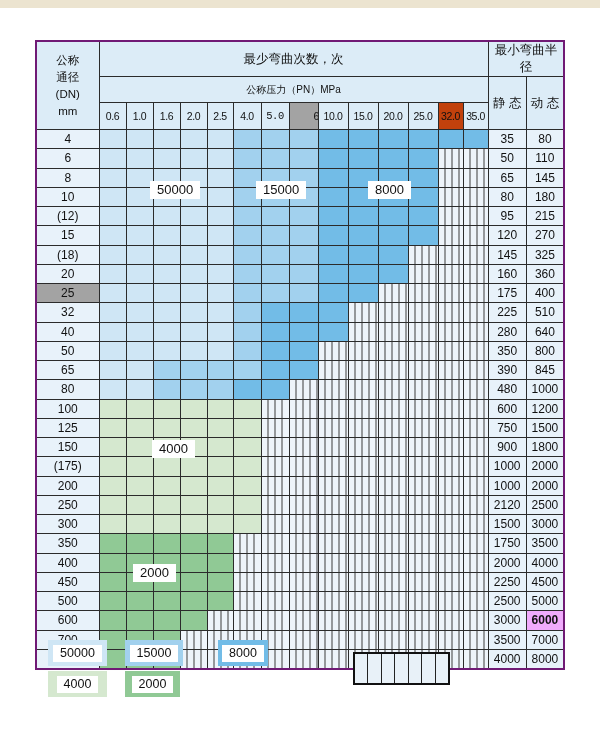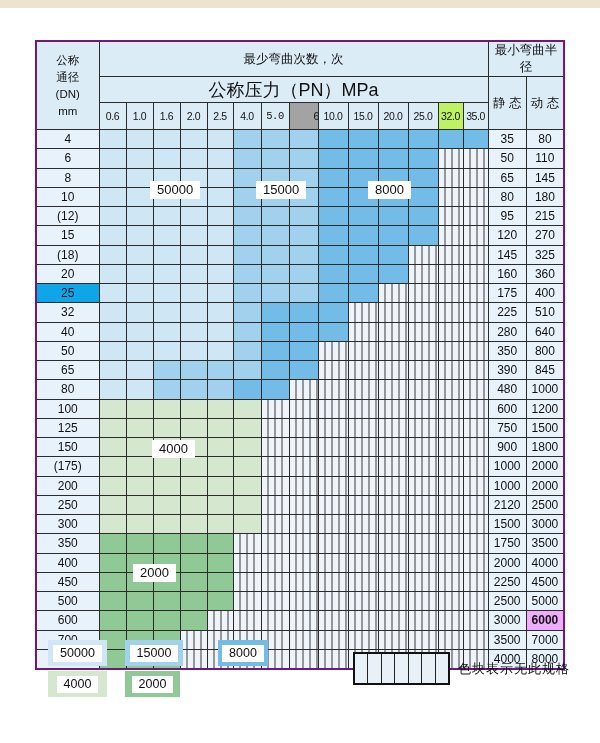--- a/index.html
+++ b/index.html
@@ -8,21 +8,21 @@
   #top-strip{position:absolute;left:0;top:0;width:600px;height:8px;}
   #title{position:absolute;left:38px;top:10px;font-family:"DejaVu Serif",serif;
          font-weight:bold;font-size:17px;letter-spacing:2px;color:#111;}
   #table-wrap{position:absolute;left:35px;top:40px;width:528px;}
   table.spec{border-collapse:collapse;table-layout:fixed;width:528px;
              border:2px solid #701a75;}
   table.spec th,table.spec td{border:1px solid #2b2b2b;padding:0;margin:0;
              text-align:center;vertical-align:middle;color:#111;overflow:hidden;}
   th.corner{font-size:11.5px;line-height:17px;font-weight:normal;}
   th.h1{height:26px;font-size:12.5px;font-weight:normal;}
-  th.h2{height:25px;font-size:18px;font-weight:normal;}
+  th.h2{height:25px;font-size:10px;font-weight:normal;}
   th.pv{height:26px;font-size:10.5px;font-weight:normal;letter-spacing:-0.4px;}
   th.sd{font-size:12.5px;font-weight:normal;}
   td.dnc{font-size:12px;}
   td.valc{font-size:12px;}
   table.spec td{height:18.25px;font-size:12px;}
   .hatch{background:repeating-linear-gradient(90deg,transparent 0 6px,#3c3c3c 6px 7px),#eef4fa;}
   .pos-label{position:absolute;background:#ffffff;font-size:13px;color:#111;
              padding:1px 7px;line-height:16px;white-space:nowrap;}
   #label-50000{left:115px;top:141px;}
   #label-15000{left:221px;top:141px;}
@@ -91,21 +91,21 @@
             <th class="pv hdr2" style="background: rgb(220, 236, 247);">1.6</th>
             <th class="pv hdr2" style="background: rgb(220, 236, 247);">2.0</th>
             <th class="pv hdr2" style="background: rgb(220, 236, 247);">2.5</th>
             <th class="pv hdr2" style="background: rgb(220, 236, 247);">4.0</th>
             <th class="pv hdr2" style="background: rgb(220, 236, 247); font-family: Liberation Mono, monospace;">5.0</th>
             <th class="pv hdr2" style="background: #a3a3a3; padding-left: 24px;">6.3</th>
             <th class="pv hdr2" style="background: rgb(220, 236, 247);">10.0</th>
             <th class="pv hdr2" style="background: rgb(220, 236, 247);">15.0</th>
             <th class="pv hdr2" style="background: rgb(220, 236, 247);">20.0</th>
             <th class="pv hdr2" style="background: rgb(220, 236, 247);">25.0</th>
-            <th class="pv hdr2" style="background: #bef264; text-align: center;">32.0</th>
+            <th class="pv hdr2" style="background: #c2410c; text-align: center;">32.0</th>
             <th class="pv hdr2" style="background: rgb(220, 236, 247);">35.0</th>
           </tr>
       </thead>
       <tbody>
           <tr>
             <td class="dnc" style="background: rgb(232, 242, 250);">4</td>
             <td style="background: rgb(207, 230, 245);"></td>
             <td style="background: rgb(207, 230, 245);"></td>
             <td style="background: rgb(207, 230, 245);"></td>
             <td style="background: rgb(207, 230, 245);"></td>
@@ -249,21 +249,21 @@
             <td style="background: rgb(114, 188, 231);"></td>
             <td style="background: rgb(114, 188, 231);"></td>
             <td style="background: rgb(114, 188, 231);"></td>
             <td class="hatch"></td>
             <td class="hatch"></td>
             <td class="hatch"></td>
             <td class="valc" style="background: rgb(232, 242, 250);">160</td>
             <td class="valc" style="background: rgb(232, 242, 250);">360</td>
           </tr>
           <tr>
-            <td class="dnc" style="background: #0ea5e9; margin-top: 8px;">25</td>
+            <td class="dnc" style="background: #a3a3a3; margin-top: 8px;">25</td>
             <td style="background: rgb(207, 230, 245);"></td>
             <td style="background: rgb(207, 230, 245);"></td>
             <td style="background: rgb(207, 230, 245);"></td>
             <td style="background: rgb(207, 230, 245);"></td>
             <td style="background: rgb(207, 230, 245);"></td>
             <td style="background: rgb(162, 209, 238);"></td>
             <td style="background: rgb(162, 209, 238);"></td>
             <td style="background: rgb(162, 209, 238);"></td>
             <td style="background: rgb(114, 188, 231);"></td>
             <td style="background: rgb(114, 188, 231);"></td>
@@ -654,14 +654,13 @@
   <div class="legend-swatch" id="sw-2" style="background: rgb(114, 188, 231);">
     <span class="sw-label">8000</span>
   </div>
   <div class="legend-swatch" id="sw-3" style="background: rgb(213, 232, 207);">
     <span class="sw-label">4000</span>
   </div>
   <div class="legend-swatch" id="sw-4" style="background: rgb(144, 201, 149);">
     <span class="sw-label">2000</span>
   </div>
   <div id="no-spec-box"></div>
-  <div id="no-spec-text">色块表示无此规格</div>
 </div>
 
 </body></html>

